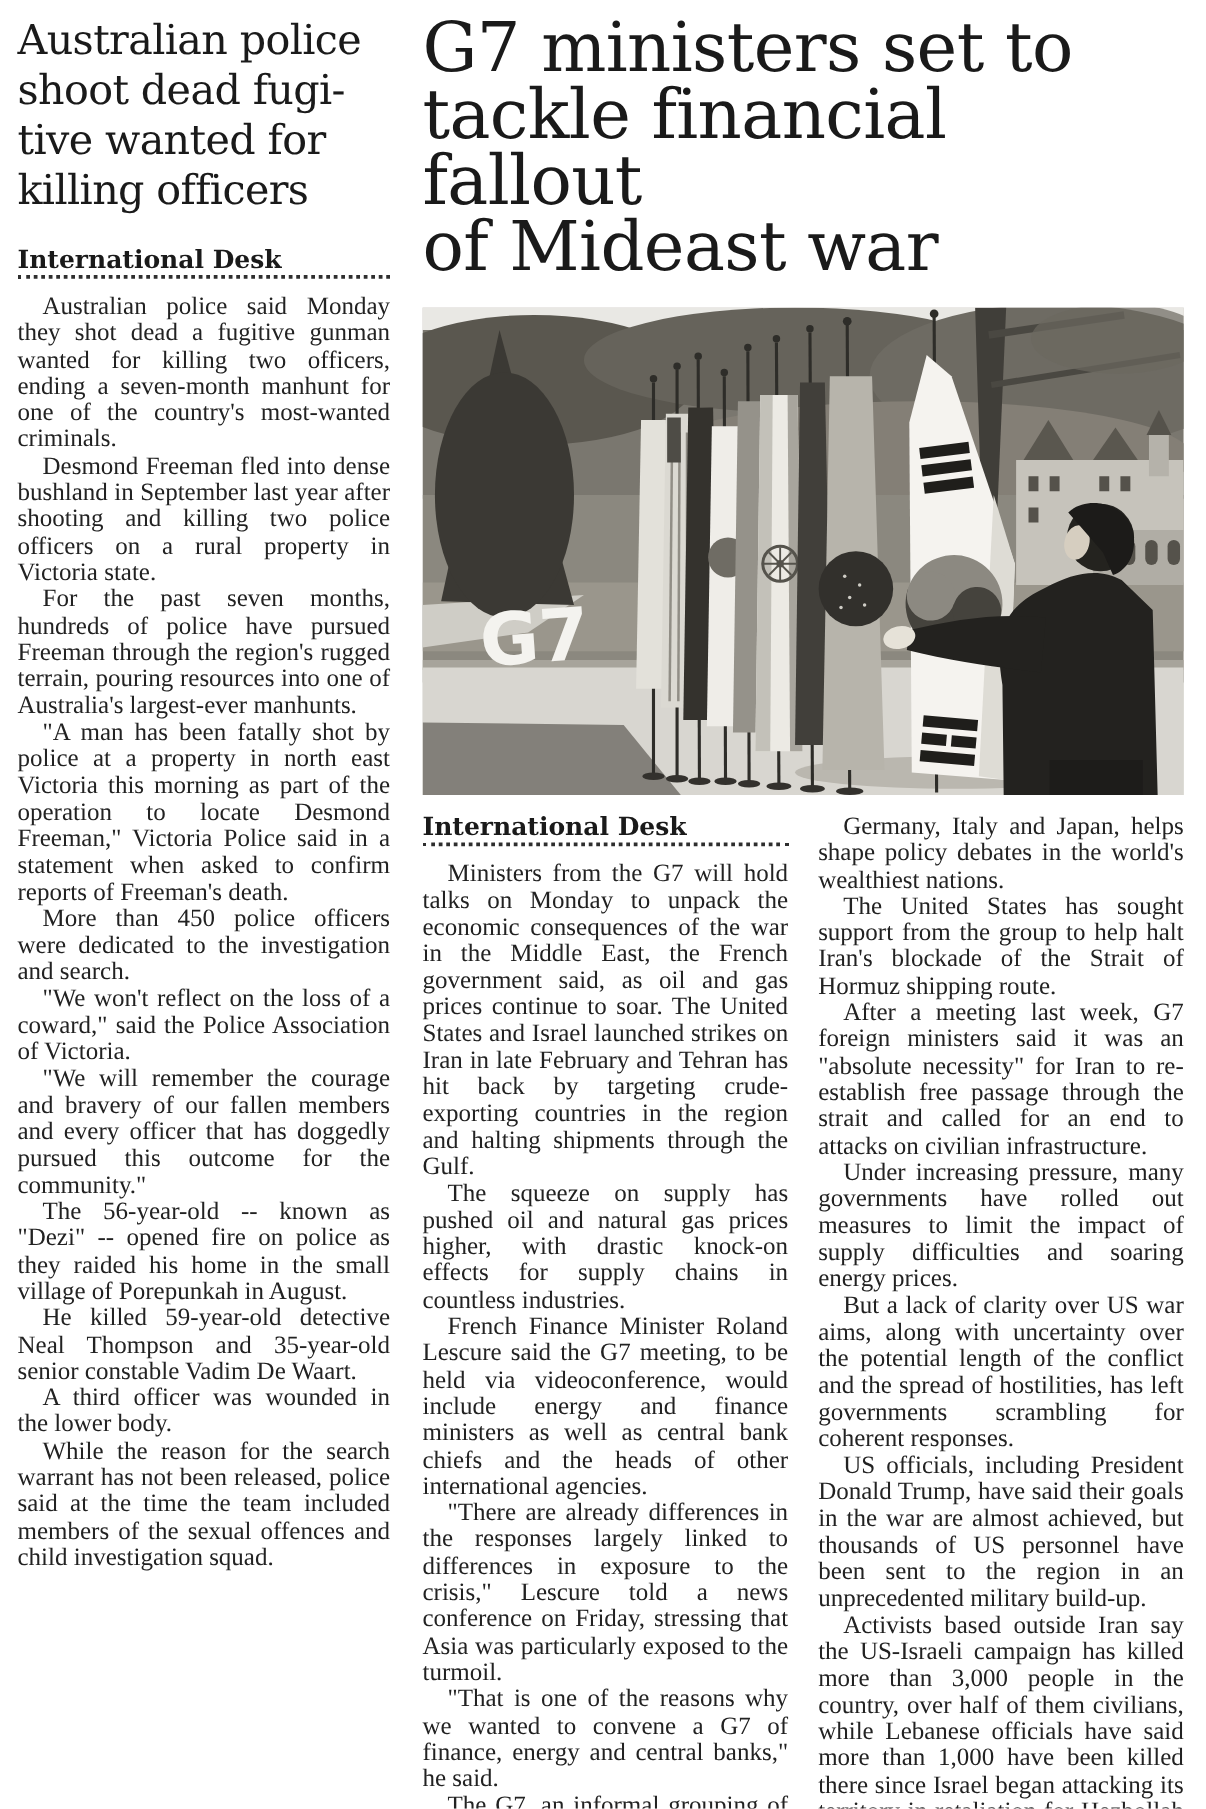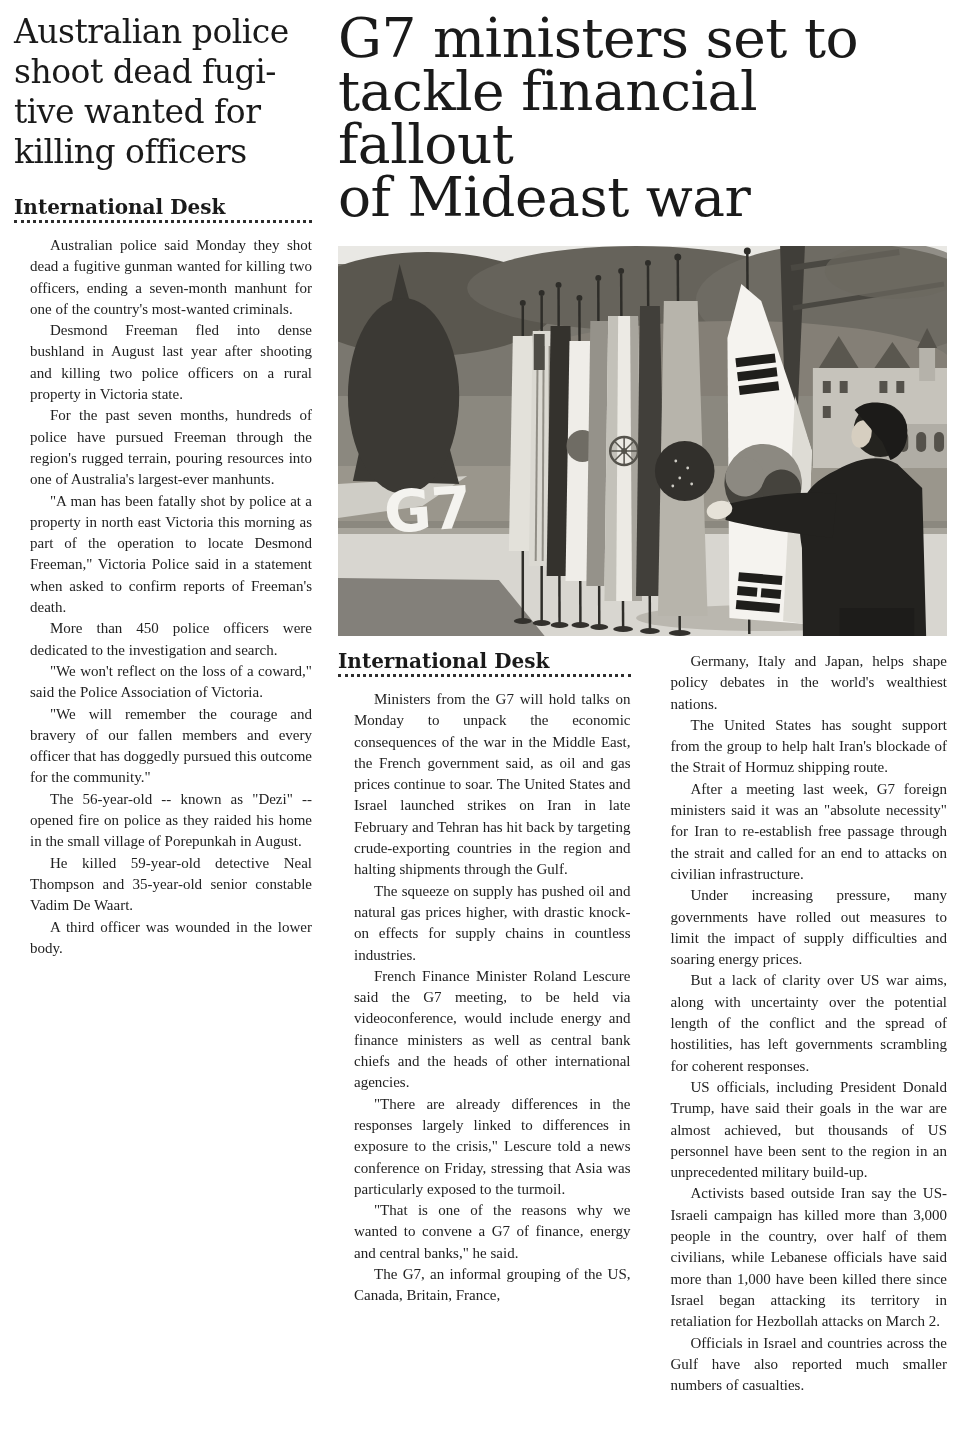--- a/index.html
+++ b/index.html
@@ -28,24 +28,23 @@
   .headline.big{font-size:55px;line-height:53px;margin-bottom:22px;}
   .byline{
     font-family:"DejaVu Serif","Liberation Serif",serif;
     font-weight:bold;font-size:20px;line-height:20px;color:var(--ink);
   }
   .dotted-rule{
     height:0;border-bottom:3px dotted #2e2e2e;
     margin-top:3px;margin-bottom:12px;
   }
   .body-text p{
-    font-size:15px;line-height:21.3px;
+    font-size:20px;line-height:21.3px;
     text-align:justify;text-indent:20px;
     color:var(--body-ink);
-    margin-left:16px;
   }
   
   .col-main{flex:1 1 auto;min-width:0;}
   .photo{
     width:100%;height:390px;margin-bottom:15px;
     background:#d8d6d0;overflow:hidden;
   }
   .photo svg{display:block;width:100%;height:100%;}
   .two-col{display:flex;gap:24px;}
   .two-col .col{flex:1 1 0;min-width:0;}
@@ -57,29 +56,30 @@
 
   <aside class="col-left">
     <h2 class="headline small">Australian police
 shoot dead fugi-
 tive wanted for
 killing officers</h2>
     <div class="byline">International Desk</div>
     <div class="dotted-rule"></div>
     <div class="body-text">
         <p>Australian police said Monday they shot dead a fugitive gunman wanted for killing two officers, ending a seven-month manhunt for one of the country's most-wanted criminals.</p>
-        <p>Desmond Freeman fled into dense bushland in August last year after shooting and killing two police officers on a rural property in Victoria state.</p>
+        <p>Desmond Freeman fled into dense bushland in September last year after shooting and killing two police officers on a rural property in Victoria state.</p>
         <p>For the past seven months, hundreds of police have pursued Freeman through the region's rugged terrain, pouring resources into one of Australia's largest-ever manhunts.</p>
         <p>"A man has been fatally shot by police at a property in north east Victoria this morning as part of the operation to locate Desmond Freeman," Victoria Police said in a statement when asked to confirm reports of Freeman's death.</p>
         <p>More than 450 police officers were dedicated to the investigation and search.</p>
         <p>"We won't reflect on the loss of a coward," said the Police Association of Victoria.</p>
         <p>"We will remember the courage and bravery of our fallen members and every officer that has doggedly pursued this outcome for the community."</p>
         <p>The 56-year-old -- known as "Dezi" -- opened fire on police as they raided his home in the small village of Porepunkah in August.</p>
         <p>He killed 59-year-old detective Neal Thompson and 35-year-old senior constable Vadim De Waart.</p>
         <p>A third officer was wounded in the lower body.</p>
+        <p>While the reason for the search warrant has not been released, police said at the time the team included members of the sexual offences and child investigation squad.</p>
       </div>
   </aside>
 
   <section class="col-main">
     <h1 class="headline big">G7 ministers set to
 tackle financial fallout
 of Mideast war</h1>
 
     <figure class="photo">
       <svg viewBox="0 0 613 390" preserveAspectRatio="none" role="img">

